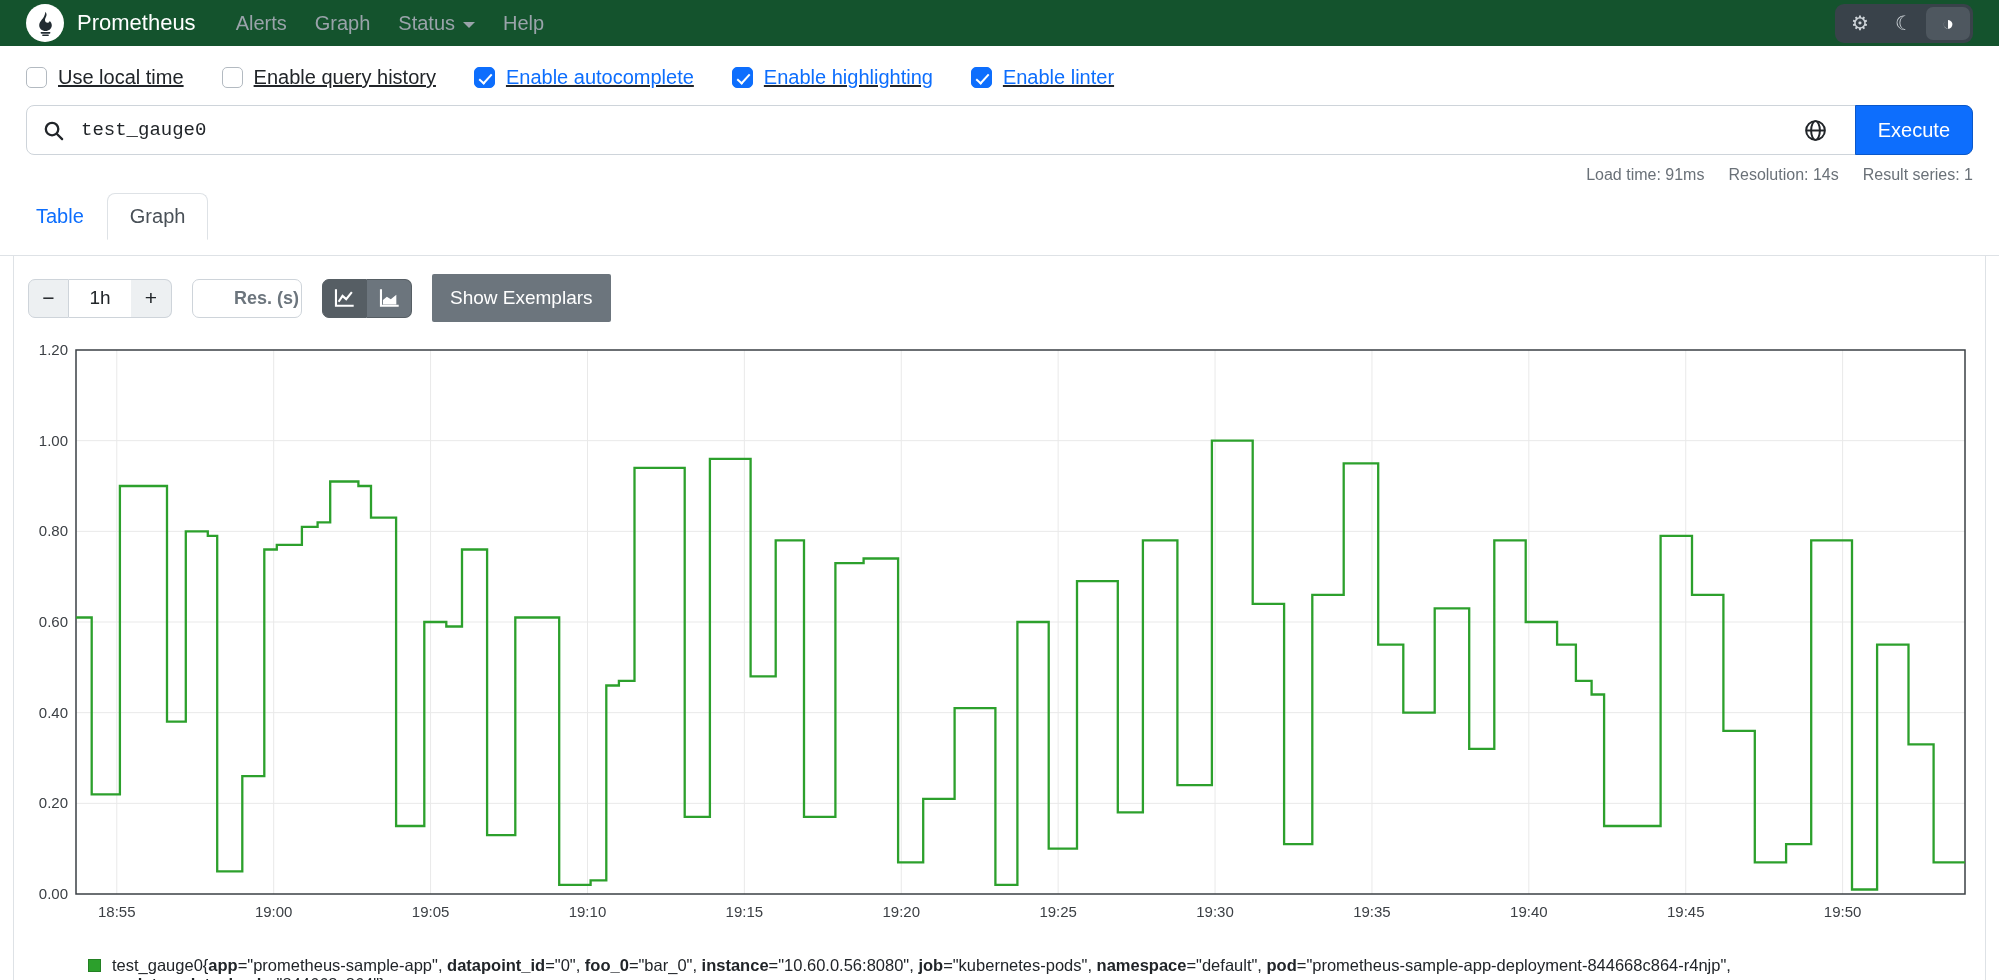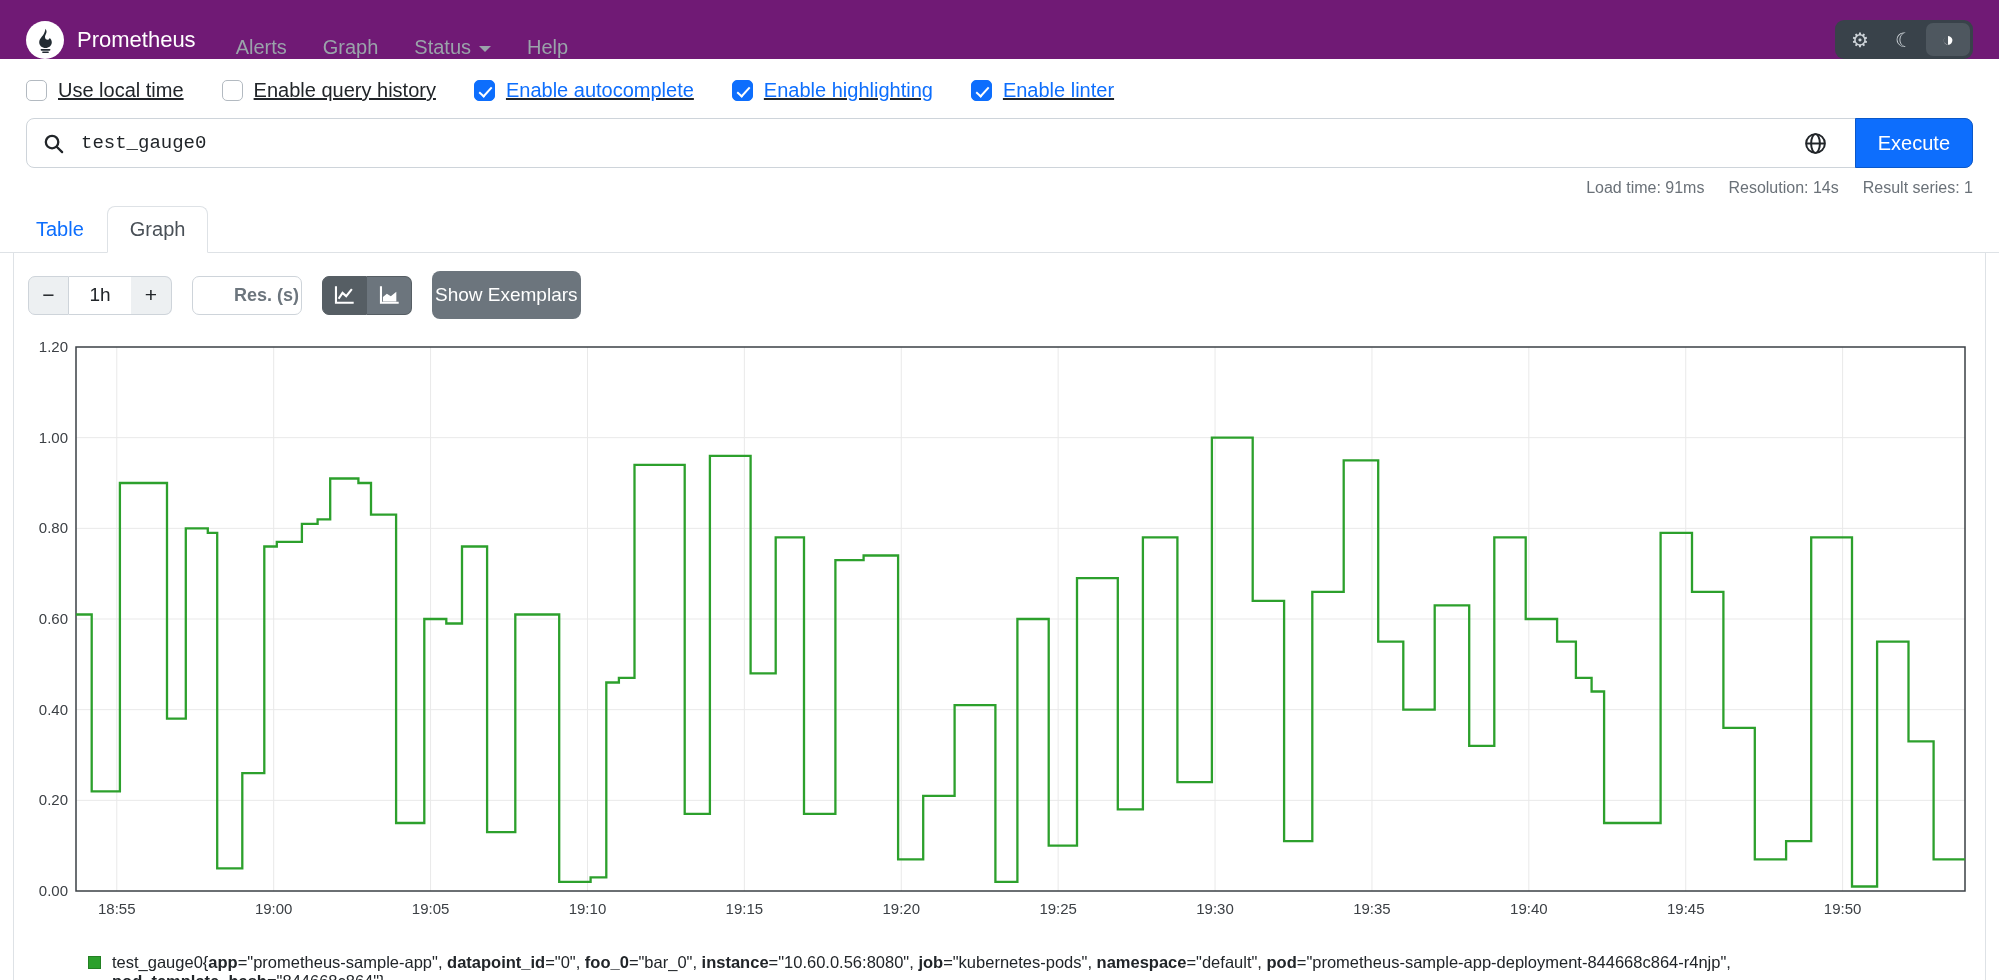--- a/index.html
+++ b/index.html
@@ -2,24 +2,24 @@
 <html><head>
 <meta charset="utf-8">
 <style>
   * { box-sizing: border-box; }
   body {
     width: 1999px; height: 980px; margin: 0; overflow: hidden;
     background: #fff; color: #212529;
     font-family: "Liberation Sans", sans-serif;
   }
   
-  .navbar { height: 59px; background: #701a75; display: flex; align-items: flex-end; padding: 0 26px; }
+  .navbar { height: 46px; background: #14532d; display: flex; align-items: center; padding: 0 26px; }
   .brand { display: flex; align-items: center; gap: 13px; color: #fff; font-size: 22px; cursor: pointer; }
   .logo { width: 38px; height: 38px; border-radius: 50%; background: #fff; display: grid; place-items: center; }
-  .nav-links { display: flex; gap: 36px; margin-left: 40px; }
+  .nav-links { display: flex; gap: 28px; margin-left: 40px; }
   .nav-link { color: #9aa3aa; font-size: 20px; text-decoration: none; cursor: pointer; display: flex; align-items: center; gap: 8px; }
   .caret { width: 0; height: 0; border-left: 6px solid transparent; border-right: 6px solid transparent; border-top: 6px solid currentColor; margin-top: 3px; }
   .theme-group { margin-left: auto; display: flex; align-items: center; background: #39424a; border-radius: 9px; padding: 3px; }
   .theme-btn { width: 44px; height: 33px; display: grid; place-items: center; color: #ced4d9; font-size: 20px; border-radius: 7px; cursor: pointer; }
   .theme-btn.active { background: #4e575f; color: #fff; }
   
   .options-row { display: flex; align-items: center; gap: 38px; padding: 20px 26px 16px; }
   .opt { display: flex; align-items: center; gap: 11px; cursor: pointer; text-decoration: underline; }
   .cbx { width: 21px; height: 21px; border: 1px solid #b3bac1; border-radius: 5px; background: #fff; position: relative; flex: none; }
   .cbx.checked { background: #0d6efd; border-color: #0d6efd; }
@@ -32,21 +32,21 @@
   .query-group { flex: 1; display: flex; align-items: stretch; border: 1px solid #ced4da; border-radius: 8px; height: 50px; background: #fff; }
   .search-addon { width: 52px; display: grid; place-items: center; }
   .query-input { flex: 1; border: none; outline: none; background: transparent;
     font-family: "Liberation Mono", "DejaVu Sans Mono", monospace; font-size: 19px; color: #212529; }
   .globe-addon { width: 54px; display: grid; place-items: center; cursor: pointer; }
   .execute-btn { margin: -1px -1px -1px 12px; border: 1px solid #0a58ca; background: #0d6efd; color: #fff;
     font-size: 20px; padding: 0 22px; border-radius: 0 8px 8px 0; cursor: pointer; font-family: inherit; }
   
   .stats-row { display: flex; justify-content: flex-end; gap: 24px; padding: 11px 26px 0; color: #6a7178; font-size: 16px; }
   
-  .tabs { display: flex; align-items: flex-end; padding: 7px 13px 0; border-bottom: 1px solid #dee2e6; margin-top: 2px; }
+  .tabs { display: flex; align-items: flex-end; padding: 7px 13px 16px; border-bottom: 1px solid #dee2e6; margin-top: 2px; }
   .tab { font-size: 20px; padding: 11px 22px; cursor: pointer; border: 1px solid transparent; margin-bottom: -1px;
     color: #0d6efd; border-radius: 8px 8px 0 0; }
   .tab.active { background: #fff; border-color: #dee2e6 #dee2e6 #fff; color: #495057; }
   
   .panel { margin: 0 13px; border: 1px solid #dee2e6; border-top: none; height: 731px; }
   .controls { display: flex; align-items: center; gap: 20px; padding: 18px 14px; }
   .ig { display: flex; height: 39px; }
   .ig-btn { width: 41px; border: 1px solid #ced4da; background: #edf0f2; color: #212529; display: grid;
     place-items: center; font-size: 21px; cursor: pointer; padding: 0; }
   .ig-btn.first { border-radius: 7px 0 0 7px; }
@@ -58,21 +58,21 @@
   .ig-input::placeholder, .res-input::placeholder { color: #6c757d; }
   .res-input { height: 39px; border: 1px solid #ced4da; border-radius: 7px; width: 110px; text-align: right;
     font-size: 18px; outline: none; font-family: inherit; font-weight: bold; }
   .toggle-group { display: flex; height: 39px; }
   .toggle-btn { width: 45px; display: grid; place-items: center; cursor: pointer; border: 1px solid #565e64;
     background: #6c757d; padding: 0; }
   .toggle-btn.first { border-radius: 7px 0 0 7px; }
   .toggle-btn.last { border-radius: 0 7px 7px 0; border-left: none; }
   .toggle-btn.active { background: #565e64; }
   .show-exemplars { height: 48px; border: none; background: #6c757d; color: #fff; font-size: 19px;
-    padding: 0 3px; border-radius: 8px; cursor: pointer; font-family: inherit; }
+    padding: 0 18px; border-radius: 2px; cursor: pointer; font-family: inherit; }
   
   .chart-wrap { padding: 0 14px; height: 588px; }
   .chart-host { width: 100%; height: 100%; }
   .chart-host svg text.tick { font-family: "Liberation Sans", sans-serif; font-size: 15px; fill: #3c4045; }
   
   .legend { display: flex; align-items: flex-start; gap: 11px; padding: 28px 40px 0 74px; font-size: 16.5px; cursor: pointer; }
   .legend-swatch { width: 13px; height: 13px; margin-top: 3px; flex: none; border: 1px solid rgba(0,0,0,.2); }
   .legend-text b { font-weight: bold; margin-top: 25px; }
 </style>
 </head>

